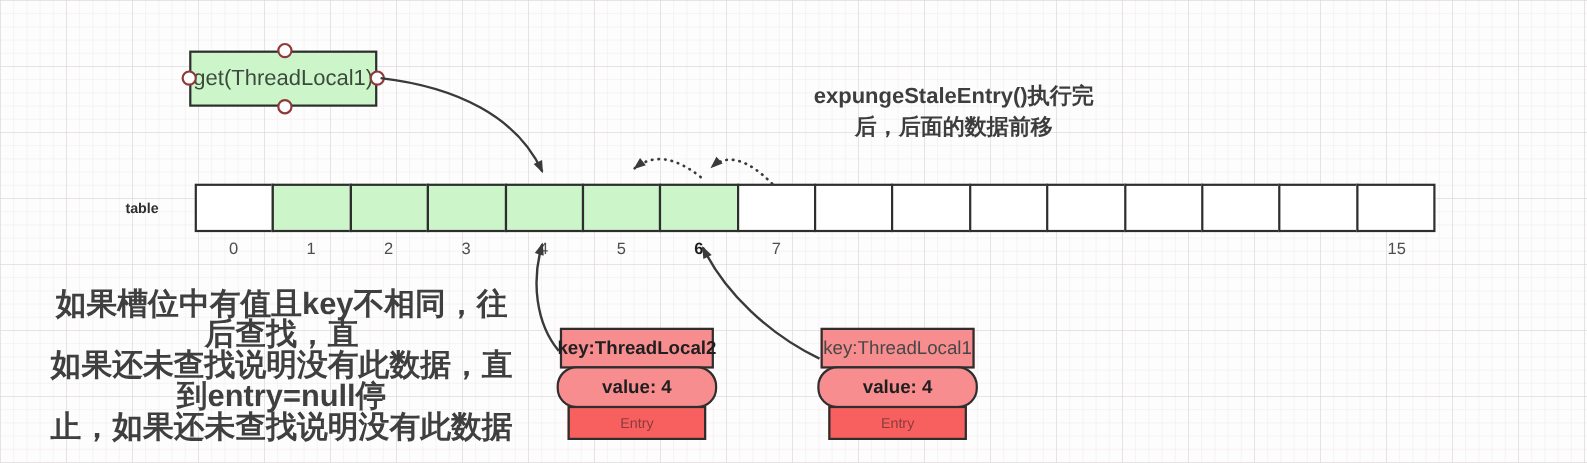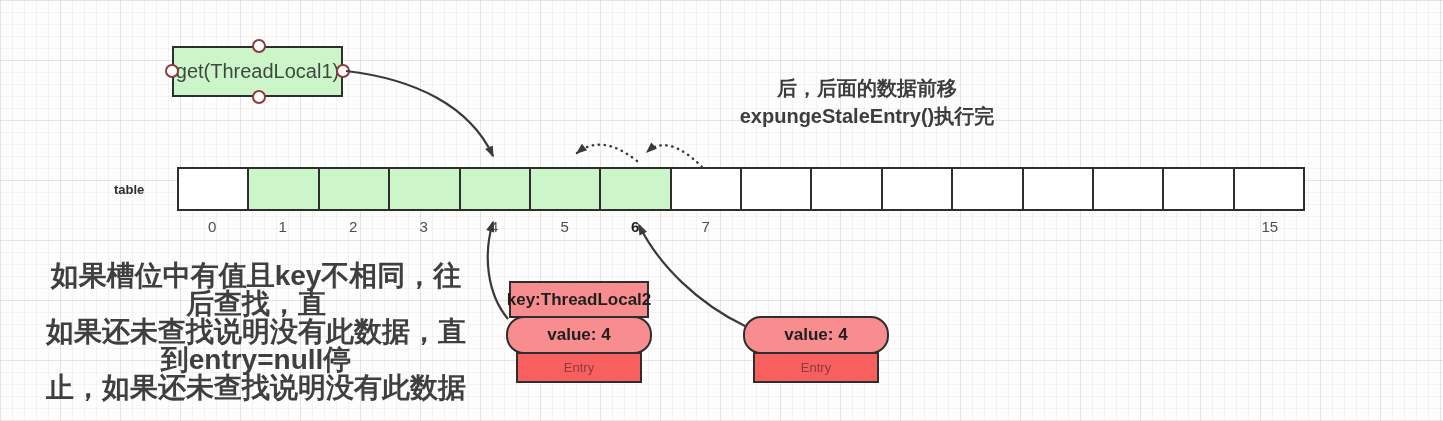--- a/index.html
+++ b/index.html
@@ -69,21 +69,21 @@
     flex:1;text-align:center;font-size:15px;color:#4e4e4e;line-height:20px;
   }
   .idx.bold{font-weight:bold;color:#1e1e1e;}
   
   .note{
     position:absolute;left:38px;top:262px;width:436px;
     text-align:center;font-weight:bold;font-size:28px;line-height:28px;
     color:#3f3f3f;z-index:2;
   }
   
-  .entry-stack{position:absolute;z-index:3;}
+  .entry-stack{position:absolute;z-index:3;margin-top:17px;}
   .entry-stack .row{
     box-sizing:border-box;
     border:2px solid var(--dark_stroke,#2e2e2e);
     background:var(--pink_fill,#f78d8e);
     display:flex;align-items:center;justify-content:center;
   }
   .entry-stack .key-row{
     position:absolute;left:3px;top:0;width:140px;height:37px;
     font-size:17px;color:#474747;
   }
@@ -112,22 +112,22 @@
 
   <div class="get-box">
     <span>get(ThreadLocal1)</span>
   </div>
   <div class="handle h-top"></div>
   <div class="handle h-bottom"></div>
   <div class="handle h-left"></div>
   <div class="handle h-right"></div>
 
   <div class="title">
+    <div>expungeStaleEntry()执行完</div>
     <div>后，后面的数据前移</div>
-    <div>expungeStaleEntry()执行完</div>
   </div>
 
   <div class="table-label">table</div>
 
   <div class="cells">
       <div class="cell"></div>
       <div class="cell green"></div>
       <div class="cell green"></div>
       <div class="cell green"></div>
       <div class="cell green"></div>
@@ -168,20 +168,21 @@
     <div>止，如果还未查找说明没有此数据</div>
   </div>
 
   <div class="entry-stack stack-1 first">
     <div class="row key-row">key:ThreadLocal2</div>
     <div class="row value-row">value: 4</div>
     <div class="row entry-row">Entry</div>
   </div>
 
   <div class="entry-stack stack-2">
+    <div class="row key-row">key:ThreadLocal1</div>
     <div class="row value-row">value: 4</div>
     <div class="row entry-row">Entry</div>
   </div>
 
   <svg class="arrows" viewBox="0 0 1443 421" xmlns="http://www.w3.org/2000/svg">
     <defs>
       <marker id="arrow" viewBox="0 0 10 8" refX="8.5" refY="4" markerWidth="12" markerHeight="10" orient="auto" markerUnits="userSpaceOnUse">
         <path d="M0.5,0.5 L9.8,4 L0.5,7.5 Z" fill="#3a3a3a"></path>
       </marker>
     </defs>

